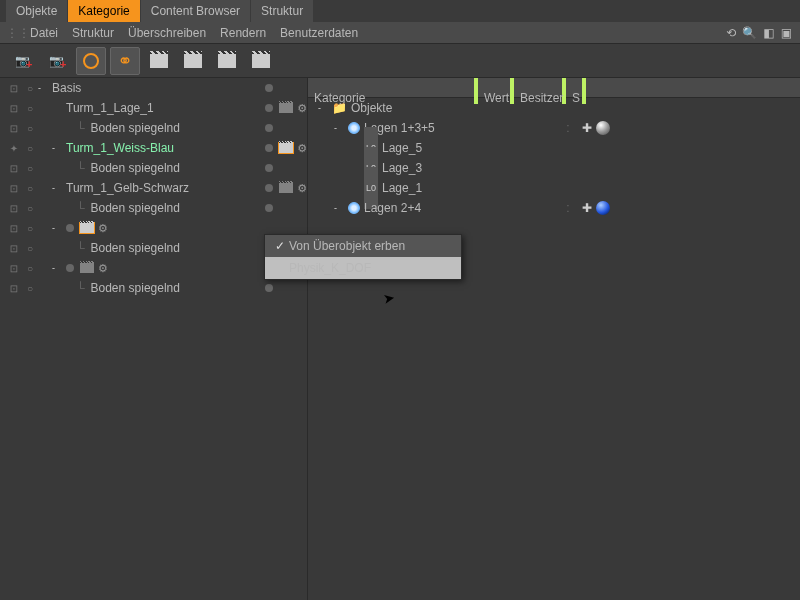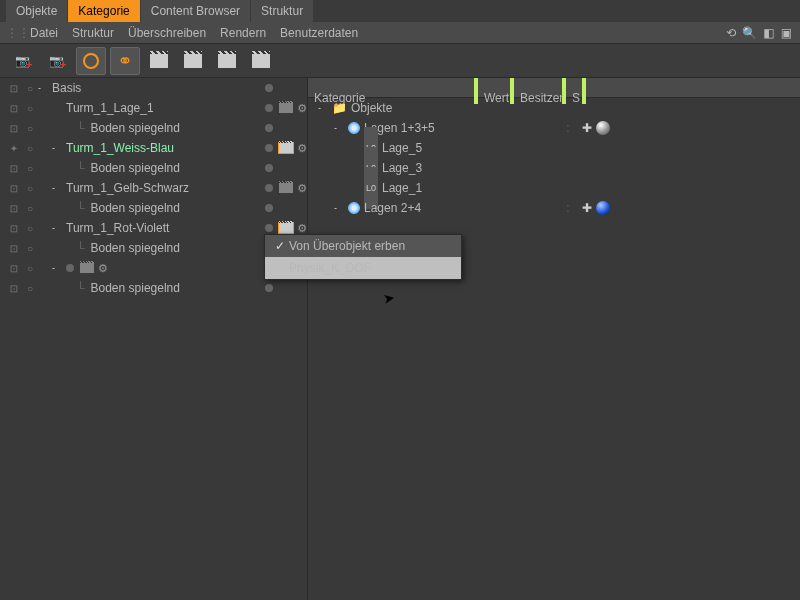--- a/index.html
+++ b/index.html
@@ -181,21 +181,20 @@
         <span class="lbl ">Boden spiegelnd</span>
         <span class="dot"></span>
         <span style="width:18px"></span>
         <span style="width:12px"></span>
       </div>
       <div class="row">
         <span class="rc">⊡</span>
         <span class="rc">○</span>
         <span style="width:14px"></span>
         <span class="tree-toggle">-</span>
-        <span class="lbl ">Turm_1_Rot-Violett</span>
         <span class="dot"></span>
         <span class="clap-sm orange"></span>
         <span class="gear-sm">⚙</span>
       </div>
       <div class="row">
         <span class="rc">⊡</span>
         <span class="rc">○</span>
         <span style="width:28px"></span>
         <span class="tree-toggle"></span>
         <span class="elbow">└</span>

